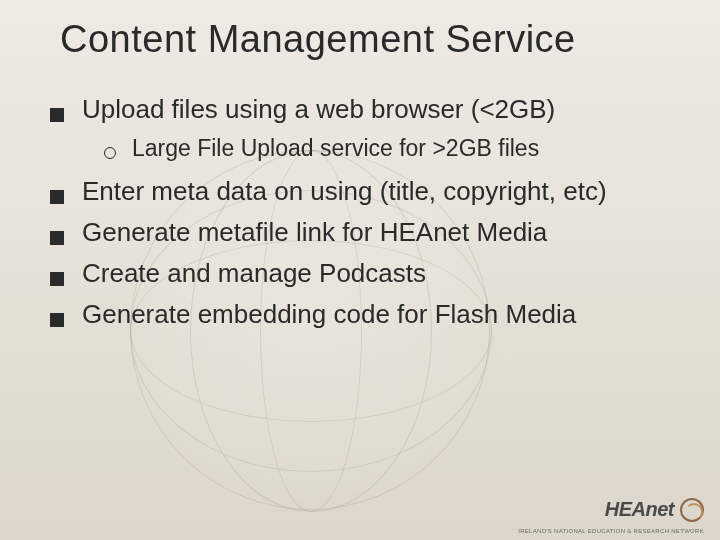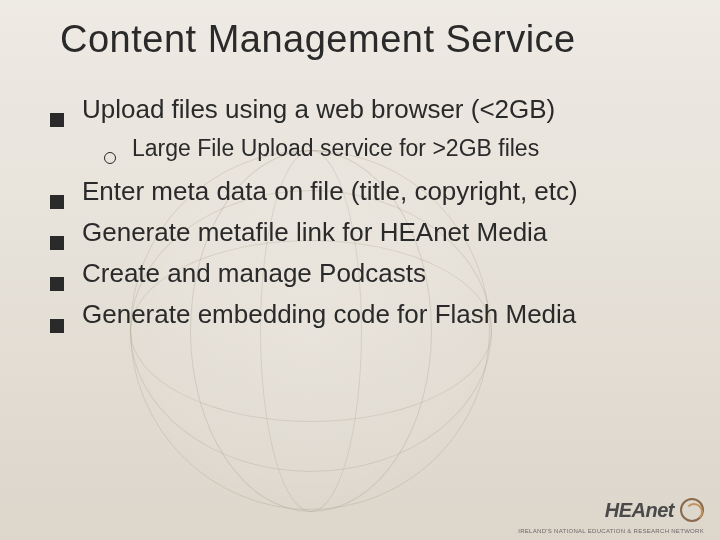--- a/index.html
+++ b/index.html
@@ -55,33 +55,33 @@
   .content {
     position: absolute;
     left: 50px;
     top: 92px;
     width: 620px;
     font-size: 26px;
     line-height: 1.35;
   }
   .b1 {
     display: flex;
-    align-items: flex-end;
+    align-items: center;
     margin-bottom: 6px;
   }
   .b1 .mark {
     width: 14px; height: 14px;
     background: #2a2a2a;
     margin-top: 11px;
     margin-right: 18px;
     flex: 0 0 auto;
   }
   .b2 {
     display: flex;
-    align-items: flex-end;
+    align-items: center;
     margin-left: 54px;
     font-size: 23px;
     margin-top: 4px;
     margin-bottom: 10px;
   }
   .b2 .mark {
     width: 12px; height: 12px;
     border: 1.5px solid #2a2a2a;
     border-radius: 50%;
     margin-top: 9px;
@@ -89,21 +89,21 @@
     flex: 0 0 auto;
     box-sizing: border-box;
   }
 
   
   .logo {
     position: absolute;
     right: 18px;
     bottom: 18px;
     display: flex;
-    align-items: center;
+    align-items: flex-start;
     gap: 6px;
   }
   .logo-text {
     font-family: Arial, sans-serif;
     font-style: italic;
     font-weight: bold;
     font-size: 20px;
     color: #4a4a4a;
     letter-spacing: -0.5px;
   }
@@ -152,21 +152,21 @@
       <div>Upload files using a web browser (&lt;2GB)</div>
     </div>
 
     <div class="b2">
       <div class="mark"></div>
       <div>Large File Upload service for &gt;2GB files</div>
     </div>
 
     <div class="b1">
       <div class="mark"></div>
-      <div>Enter meta data on file (title, copyright, etc)</div>
+      <div>Enter meta data on using (title, copyright, etc)</div>
     </div>
 
     <div class="b1">
       <div class="mark"></div>
       <div>Generate metafile link for HEAnet Media</div>
     </div>
 
     <div class="b1">
       <div class="mark"></div>
       <div>Create and manage Podcasts</div>

